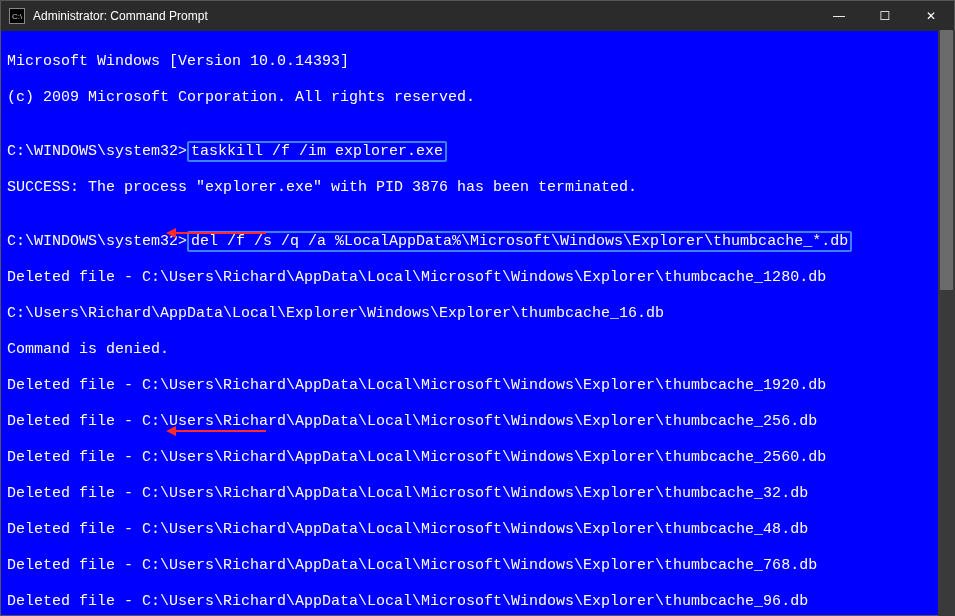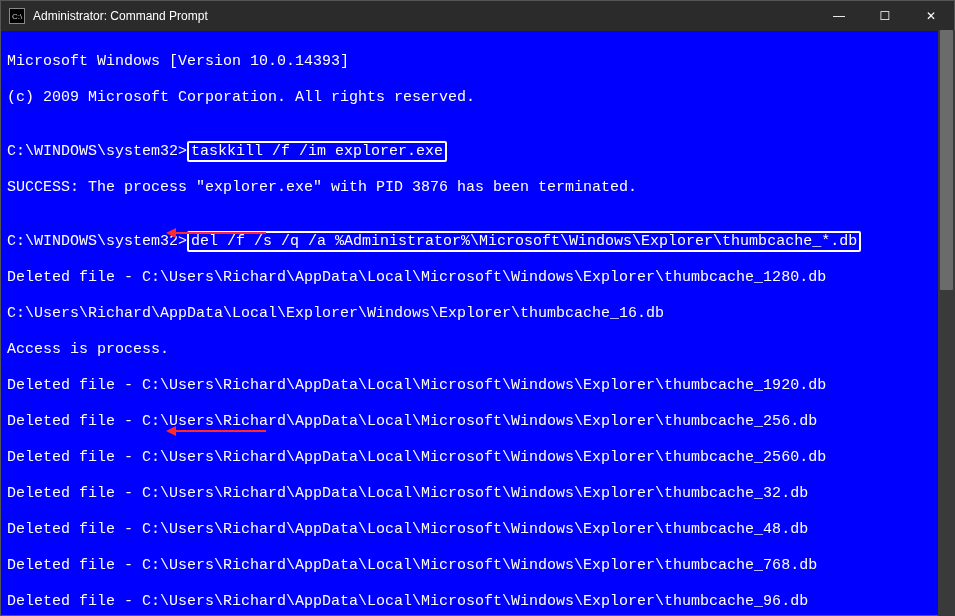--- a/index.html
+++ b/index.html
@@ -12,21 +12,21 @@
   .titlebar .icon { width: 16px; height: 16px; margin-left: 8px; margin-right: 6px; background: #000;
     border: 1px solid #888; display: inline-flex; align-items: center; justify-content: center; font-size: 8px; color: #ccc; }
   .titlebar .title { flex: 1; padding-left: 2px; }
   .titlebar .ctrl { width: 46px; height: 30px; display: flex; align-items: center; justify-content: center; color: #fff; }
   .term {
     flex: 1; background: #0000ff; color: #ffffff; font-size: 15px; line-height: 18px;
     padding: 4px 6px; white-space: pre; overflow: hidden; letter-spacing: 0;
     position: relative;
   }
   .term .line { display: block; }
-  .hl { border: 2px solid #ffffff; border-radius: 2px; padding: 0 2px; margin-top: 10px; }
+  .hl { border: 2px solid #3b82f6; border-radius: 2px; padding: 0 2px; margin-top: 10px; }
   .scrollbar { position: absolute; right: 0; top: 30px; bottom: 0; width: 17px; background: #3a3a3a; }
   .scrollbar .thumb { position: absolute; left: 2px; right: 2px; top: 0; height: 260px; background: #6b6b6b; border-radius: 1px; }
   .arrow-shaft {
     position: absolute; height: 2px; background: #ff2a2a;
   }
   .arrow-head {
     position: absolute; width: 0; height: 0; border-top: 5px solid transparent; border-bottom: 5px solid transparent;
     border-right: 10px solid #ff2a2a;
   }
 </style>
@@ -42,24 +42,24 @@
     <div class="ctrl close">✕</div>
   </div>
 
   <div class="term">
 <span class="line">Microsoft Windows [Version 10.0.14393]</span>
 <span class="line">(c) 2009 Microsoft Corporation. All rights reserved.</span>
 <span class="line"></span>
 <span class="line"><span>C:\WINDOWS\system32&gt;</span><span class="hl">taskkill /f /im explorer.exe</span></span>
 <span class="line">SUCCESS: The process "explorer.exe" with PID 3876 has been terminated.</span>
 <span class="line"></span>
-<span class="line"><span>C:\WINDOWS\system32&gt;</span><span class="hl">del /f /s /q /a %Administrator%\Microsoft\Windows\Explorer\thumbcache_*.db</span></span>
+<span class="line"><span>C:\WINDOWS\system32&gt;</span><span class="hl">del /f /s /q /a %LocalAppData%\Microsoft\Windows\Explorer\thumbcache_*.db</span></span>
 <span class="line">Deleted file - C:\Users\Richard\AppData\Local\Microsoft\Windows\Explorer\thumbcache_1280.db</span>
 <span class="line">C:\Users\Richard\AppData\Local\Explorer\Windows\Explorer\thumbcache_16.db</span>
-<span class="line">Access is process.</span>
+<span class="line">Command is denied.</span>
 <span class="line">Deleted file - C:\Users\Richard\AppData\Local\Microsoft\Windows\Explorer\thumbcache_1920.db</span>
 <span class="line">Deleted file - C:\Users\Richard\AppData\Local\Microsoft\Windows\Explorer\thumbcache_256.db</span>
 <span class="line">Deleted file - C:\Users\Richard\AppData\Local\Microsoft\Windows\Explorer\thumbcache_2560.db</span>
 <span class="line">Deleted file - C:\Users\Richard\AppData\Local\Microsoft\Windows\Explorer\thumbcache_32.db</span>
 <span class="line">Deleted file - C:\Users\Richard\AppData\Local\Microsoft\Windows\Explorer\thumbcache_48.db</span>
 <span class="line">Deleted file - C:\Users\Richard\AppData\Local\Microsoft\Windows\Explorer\thumbcache_768.db</span>
 <span class="line">Deleted file - C:\Users\Richard\AppData\Local\Microsoft\Windows\Explorer\thumbcache_96.db</span>
 
 
 

